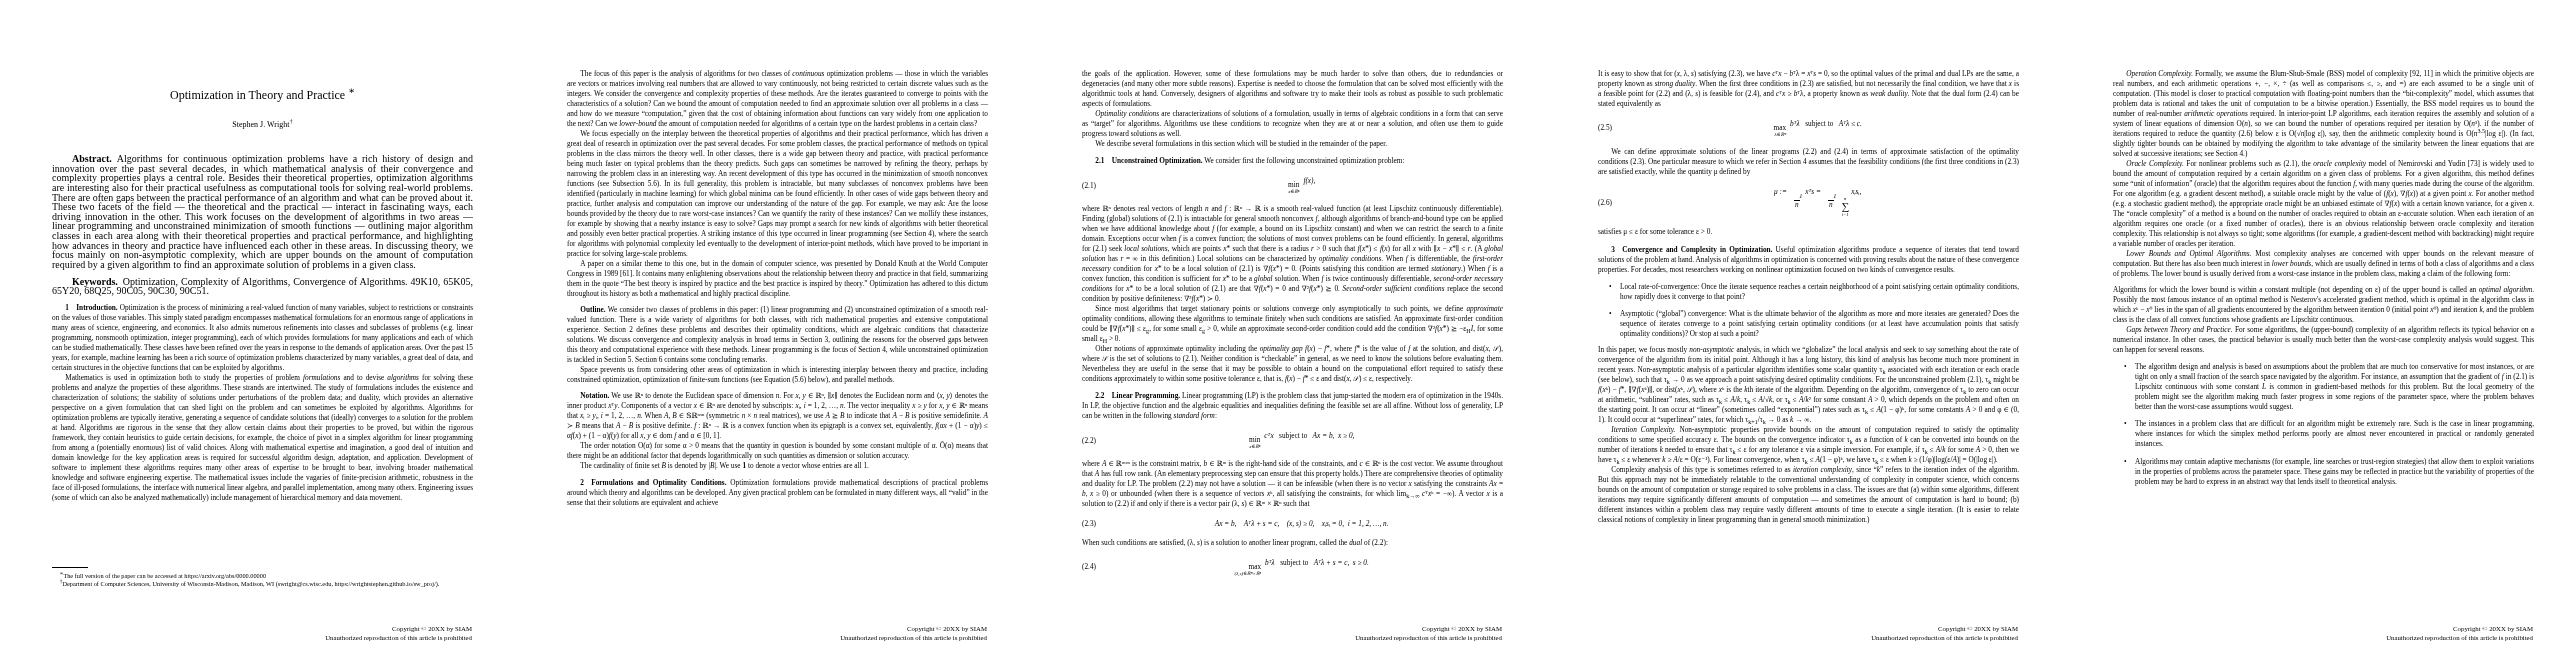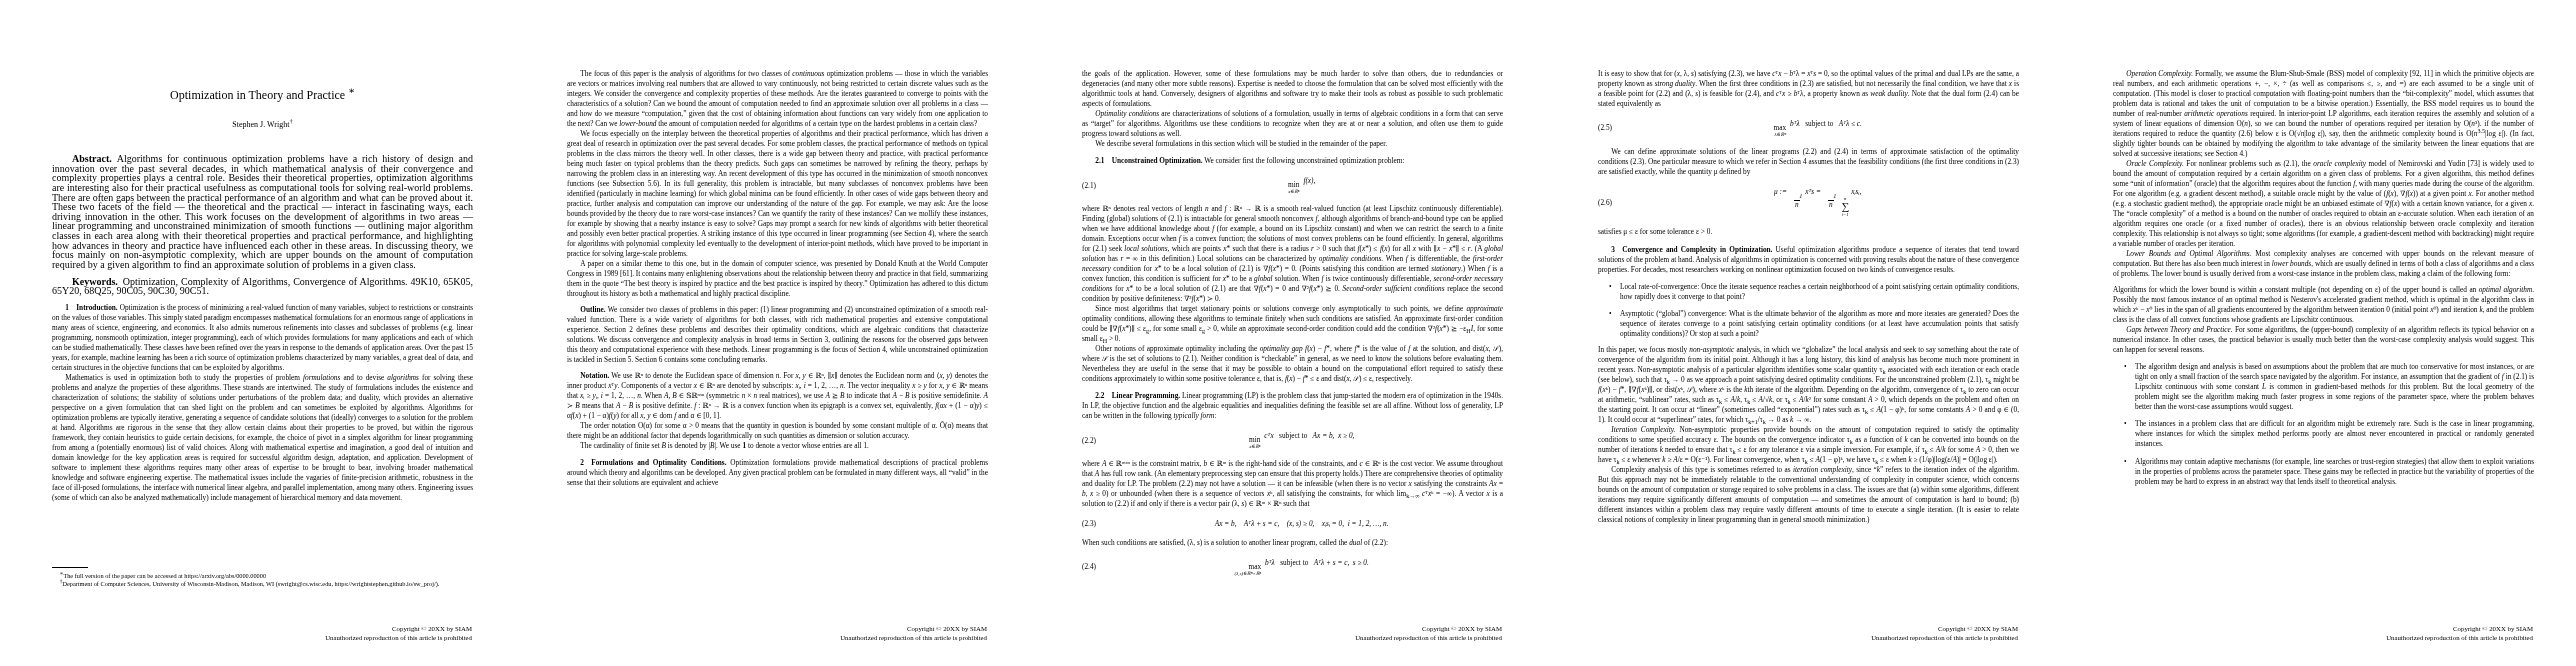--- a/index.html
+++ b/index.html
@@ -77,20 +77,21 @@
       <div>Unauthorized reproduction of this article is prohibited</div>
     </div>
   </section>
 
   <section class="page cont" id="p2">
     <div class="content">
       <p class="bp">The focus of this paper is the analysis of algorithms for two classes of <i>continuous</i> optimization problems — those in which the variables are vectors or matrices involving real numbers that are allowed to vary continuously, not being restricted to certain discrete values such as the integers. We consider the convergence and complexity properties of these methods. Are the iterates guaranteed to converge to points with the characteristics of a solution? Can we bound the amount of computation needed to find an approximate solution over all problems in a class — and how do we measure “computation,” given that the cost of obtaining information about functions can vary widely from one application to the next? Can we <i>lower-bound</i> the amount of computation needed for algorithms of a certain type on the hardest problems in a certain class?</p>
       <p class="bp">We focus especially on the interplay between the theoretical properties of algorithms and their practical performance, which has driven a great deal of research in optimization over the past several decades. For some problem classes, the practical performance of methods on typical problems in the class mirrors the theory well. In other classes, there is a wide gap between theory and practice, with practical performance being much faster on typical problems than the theory predicts. Such gaps can sometimes be narrowed by refining the theory, perhaps by narrowing the problem class in an interesting way. An recent development of this type has occurred in the minimization of smooth nonconvex functions (see Subsection 5.6). In its full generality, this problem is intractable, but many subclasses of nonconvex problems have been identified (particularly in machine learning) for which global minima can be found efficiently. In other cases of wide gaps between theory and practice, further analysis and computation can improve our understanding of the nature of the gap. For example, we may ask: Are the loose bounds provided by the theory due to rare worst-case instances? Can we quantify the rarity of these instances? Can we mollify these instances, for example by showing that a nearby instance is easy to solve? Gaps may prompt a search for new kinds of algorithms with better theoretical and possibly even better practical properties. A striking instance of this type occurred in linear programming (see Section 4), where the search for algorithms with polynomial complexity led eventually to the development of interior-point methods, which have proved to be important in practice for solving large-scale problems.</p>
       <p class="bp">A paper on a similar theme to this one, but in the domain of computer science, was presented by Donald Knuth at the World Computer Congress in 1989 [61]. It contains many enlightening observations about the relationship between theory and practice in that field, summarizing them in the quote “The best theory is inspired by practice and the best practice is inspired by theory.” Optimization has adhered to this dictum throughout its history as both a mathematical and highly practical discipline.</p>
       <p class="bp tsp"><b>Outline.</b> We consider two classes of problems in this paper: (1) linear programming and (2) unconstrained optimization of a smooth real-valued function. There is a wide variety of algorithms for both classes, with rich mathematical properties and extensive computational experience. Section 2 defines these problems and describes their optimality conditions, which are algebraic conditions that characterize solutions. We discuss convergence and complexity analysis in broad terms in Section 3, outlining the reasons for the observed gaps between this theory and computational experience with these methods. Linear programming is the focus of Section 4, while unconstrained optimization is tackled in Section 5. Section 6 contains some concluding remarks.</p>
+      <p class="bp">Space prevents us from considering other areas of optimization in which is interesting interplay between theory and practice, including constrained optimization, optimization of finite-sum functions (see Equation (5.6) below), and parallel methods.</p>
       <p class="bp tsp"><b>Notation.</b> We use ℝⁿ to denote the Euclidean space of dimension <i>n</i>. For <i>x, y</i> ∈ ℝⁿ, ∥<i>x</i>∥ denotes the Euclidean norm and ⟨<i>x, y</i>⟩ denotes the inner product <i>x</i>ᵀ<i>y</i>. Components of a vector <i>x</i> ∈ ℝⁿ are denoted by subscripts: <i>x</i>ᵢ, <i>i</i> = 1, 2, …, <i>n</i>. The vector inequality <i>x</i> ≥ <i>y</i> for <i>x, y</i> ∈ ℝⁿ means that <i>x</i>ᵢ ≥ <i>y</i>ᵢ, <i>i</i> = 1, 2, …, <i>n</i>. When <i>A, B</i> ∈ 𝕊ℝⁿˣⁿ (symmetric <i>n</i> × <i>n</i> real matrices), we use <i>A</i> ⪰ <i>B</i> to indicate that <i>A</i> − <i>B</i> is positive semidefinite. <i>A</i> ≻ <i>B</i> means that <i>A</i> − <i>B</i> is positive definite. <i>f</i> : ℝⁿ → ℝ is a convex function when its epigraph is a convex set, equivalently, <i>f</i>(α<i>x</i> + (1 − α)<i>y</i>) ≤ α<i>f</i>(<i>x</i>) + (1 − α)<i>f</i>(<i>y</i>) for all <i>x, y</i> ∈ dom <i>f</i> and α ∈ [0, 1].</p>
       <p class="bp">The order notation O(α) for some α &gt; 0 means that the quantity in question is bounded by some constant multiple of α. Õ(α) means that there might be an additional factor that depends logarithmically on such quantities as dimension or solution accuracy.</p>
       <p class="bp">The cardinality of finite set <i>B</i> is denoted by |<i>B</i>|. We use <b>1</b> to denote a vector whose entries are all 1.</p>
       <p class="bp sec"><b>2 Formulations and Optimality Conditions.</b> Optimization formulations provide mathematical descriptions of practical problems around which theory and algorithms can be developed. Any given practical problem can be formulated in many different ways, all “valid” in the sense that their solutions are equivalent and achieve</p>
     </div>
     <div class="copyright">
       <div>Copyright © 20XX by SIAM</div>
       <div>Unauthorized reproduction of this article is prohibited</div>
     </div>
   </section>
@@ -104,21 +105,21 @@
       <div class="eq">
         <span class="num">(2.1)</span>
         <span class="math"><span class="mop">
               <span class="g">min</span>
               <span class="b">x∈ℝⁿ</span>
             </span> f(x),</span>
       </div>
       <p class="bp ni">where ℝⁿ denotes real vectors of length <i>n</i> and <i>f</i> : ℝⁿ → ℝ is a smooth real-valued function (at least Lipschitz continuously differentiable). Finding (global) solutions of (2.1) is intractable for general smooth nonconvex <i>f</i>, although algorithms of branch-and-bound type can be applied when we have additional knowledge about <i>f</i> (for example, a bound on its Lipschitz constant) and when we can restrict the search to a finite domain. Exceptions occur when <i>f</i> is a convex function; the solutions of most convex problems can be found efficiently. In general, algorithms for (2.1) seek <i>local solutions</i>, which are points <i>x</i>* such that there is a radius <i>r</i> &gt; 0 such that <i>f</i>(<i>x</i>*) ≤ <i>f</i>(<i>x</i>) for all <i>x</i> with ∥<i>x</i> − <i>x</i>*∥ ≤ <i>r</i>. (A <i>global solution</i> has <i>r</i> = ∞ in this definition.) Local solutions can be characterized by <i>optimality conditions</i>. When <i>f</i> is differentiable, the <i>first-order necessary</i> condition for <i>x</i>* to be a local solution of (2.1) is ∇<i>f</i>(<i>x</i>*) = 0. (Points satisfying this condition are termed <i>stationary</i>.) When <i>f</i> is a convex function, this condition is sufficient for <i>x</i>* to be a <i>global</i> solution. When <i>f</i> is twice continuously differentiable, <i>second-order necessary conditions</i> for <i>x</i>* to be a local solution of (2.1) are that ∇<i>f</i>(<i>x</i>*) = 0 and ∇²<i>f</i>(<i>x</i>*) ⪰ 0. <i>Second-order sufficient conditions</i> replace the second condition by positive definiteness: ∇²<i>f</i>(<i>x</i>*) ≻ 0.</p>
       <p class="bp">Since most algorithms that target stationary points or solutions converge only asymptotically to such points, we define <i>approximate</i> optimality conditions, allowing these algorithms to terminate finitely when such conditions are satisfied. An approximate first-order condition could be ∥∇<i>f</i>(<i>x</i>*)∥ ≤ ε<sub>g</sub>, for some small ε<sub>g</sub> &gt; 0, while an approximate second-order condition could add the condition ∇²<i>f</i>(<i>x</i>*) ⪰ −ε<sub>H</sub><i>I</i>, for some small ε<sub>H</sub> &gt; 0.</p>
       <p class="bp">Other notions of approximate optimality including the <i>optimality gap</i> <i>f</i>(<i>x</i>) − <i>f</i>*, where <i>f</i>* is the value of <i>f</i> at the solution, and dist(<i>x</i>, 𝒮), where 𝒮 is the set of solutions to (2.1). Neither condition is “checkable” in general, as we need to know the solutions before evaluating them. Nevertheless they are useful in the sense that it may be possible to obtain a bound on the computational effort required to satisfy these conditions approximately to within some positive tolerance ε, that is, <i>f</i>(<i>x</i>) − <i>f</i>* ≤ ε and dist(<i>x</i>, 𝒮) ≤ ε, respectively.</p>
-      <p class="bp sec"><b>2.2 Linear Programming.</b> Linear programming (LP) is the problem class that jump-started the modern era of optimization in the 1940s. In LP, the objective function and the algebraic equalities and inequalities defining the feasible set are all affine. Without loss of generality, LP can be written in the following <i>typically form</i>:</p>
+      <p class="bp sec"><b>2.2 Linear Programming.</b> Linear programming (LP) is the problem class that jump-started the modern era of optimization in the 1940s. In LP, the objective function and the algebraic equalities and inequalities defining the feasible set are all affine. Without loss of generality, LP can be written in the following <i>standard form</i>:</p>
       <div class="eq">
         <span class="num">(2.2)</span>
         <span class="math"><span class="mop">
               <span class="g">min</span>
               <span class="b">x∈ℝⁿ</span>
             </span> cᵀx  <span class="g">subject to</span>  Ax = b, x ≥ 0,</span>
       </div>
       <p class="bp ni">where <i>A</i> ∈ ℝᵐˣⁿ is the constraint matrix, <i>b</i> ∈ ℝᵐ is the right-hand side of the constraints, and <i>c</i> ∈ ℝⁿ is the cost vector. We assume throughout that <i>A</i> has full row rank. (An elementary preprocessing step can ensure that this property holds.) There are comprehensive theories of optimality and duality for LP. The problem (2.2) may not have a solution — it can be infeasible (when there is no vector <i>x</i> satisfying the constraints <i>Ax</i> = <i>b</i>, <i>x</i> ≥ 0) or unbounded (when there is a sequence of vectors <i>x</i>ᵏ, all satisfying the constraints, for which lim<sub>k→∞</sub> <i>c</i>ᵀ<i>x</i>ᵏ = −∞). A vector <i>x</i> is a solution to (2.2) if and only if there is a vector pair (λ, <i>s</i>) ∈ ℝᵐ × ℝⁿ such that</p>
       <div class="eq">
         <span class="num">(2.3)</span>

